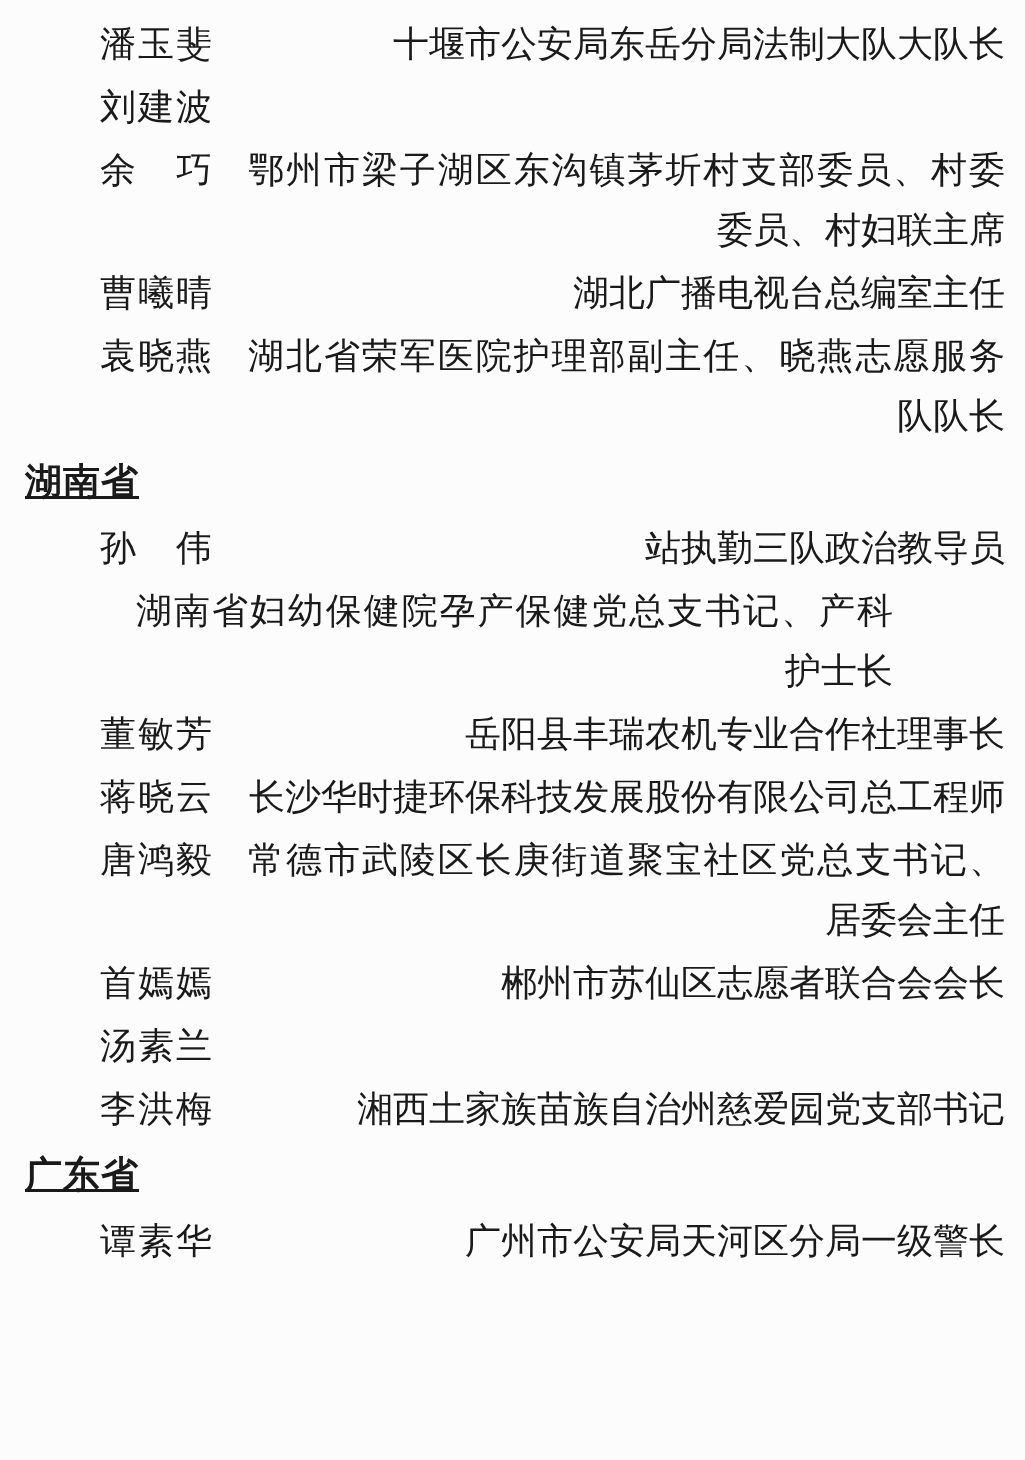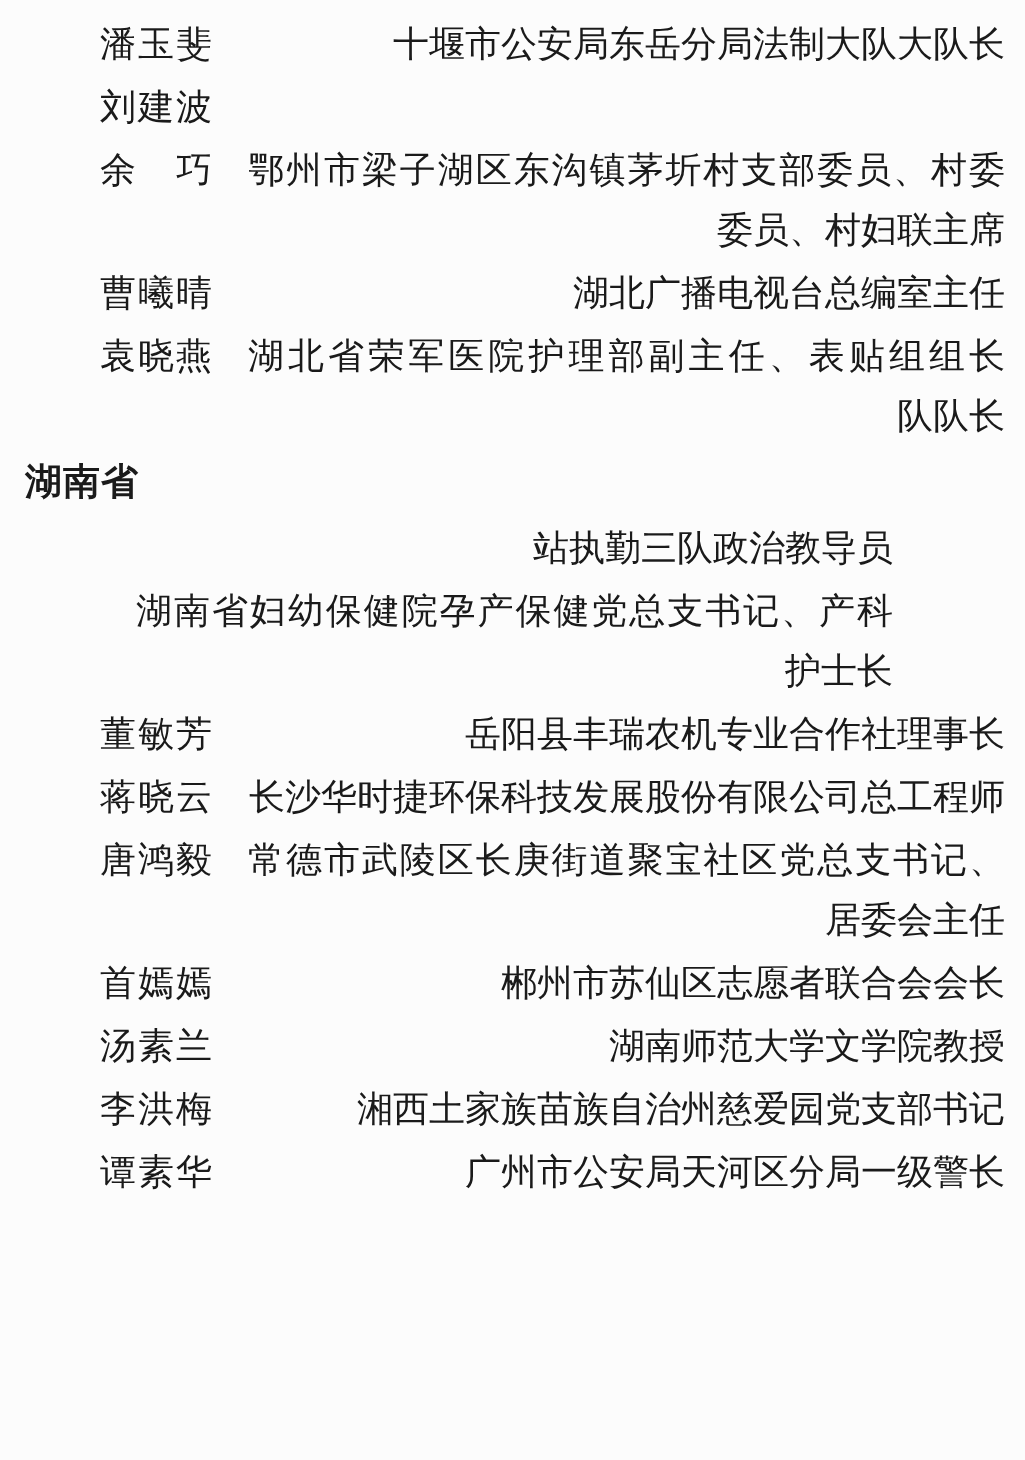--- a/index.html
+++ b/index.html
@@ -19,20 +19,21 @@
     width: 1025px;
     height: 1460px;
     padding-top: 14px;
   }
   .province-header {
     font-size: 37px;
     font-weight: bold;
     line-height: 60px;
     margin: 6px 0 6px 25px;
     letter-spacing: 1px;
+    text-decoration: underline;
   }
   .entry {
     display: flex;
     align-items: flex-start;
     margin: 0 0 3px 100px;
     font-size: 36px;
     line-height: 60px;
   }
   .name {
     flex: none;
@@ -83,28 +84,29 @@
   <div class="entry">
     <div class="name">曹曦晴</div>
     <div class="desc">
       <div class="line">湖北广播电视台总编室主任</div>
     </div>
   </div>
 
   <div class="entry">
     <div class="name">袁晓燕</div>
     <div class="desc">
-      <div class="line full">湖北省荣军医院护理部副主任、表贴组组长</div>
+      <div class="line full">湖北省荣军医院护理部副主任、晓燕志愿服务</div>
       <div class="line">队队长</div>
     </div>
   </div>
 
   <div class="province-header">湖南省</div>
 
   <div class="entry">
+    <div class="name">孙　伟</div>
     <div class="desc">
       <div class="line">站执勤三队政治教导员</div>
     </div>
   </div>
 
   <div class="entry">
     <div class="desc">
       <div class="line full">湖南省妇幼保健院孕产保健党总支书记、产科</div>
       <div class="line">护士长</div>
     </div>
@@ -134,33 +136,31 @@
 
   <div class="entry">
     <div class="name">首嫣嫣</div>
     <div class="desc">
       <div class="line">郴州市苏仙区志愿者联合会会长</div>
     </div>
   </div>
 
   <div class="entry">
     <div class="name">汤素兰</div>
-    <div class="desc">
-      <div class="line">湖南师范大学文学院教授</div>
-    </div>
   </div>
 
   <div class="entry">
     <div class="name">李洪梅</div>
     <div class="desc">
       <div class="line">湘西土家族苗族自治州慈爱园党支部书记</div>
     </div>
   </div>
 
 
+  <div class="province-header">广东省</div>
 
   <div class="entry">
     <div class="name">谭素华</div>
     <div class="desc">
       <div class="line">广州市公安局天河区分局一级警长</div>
     </div>
   </div>
 
 </div>
 

